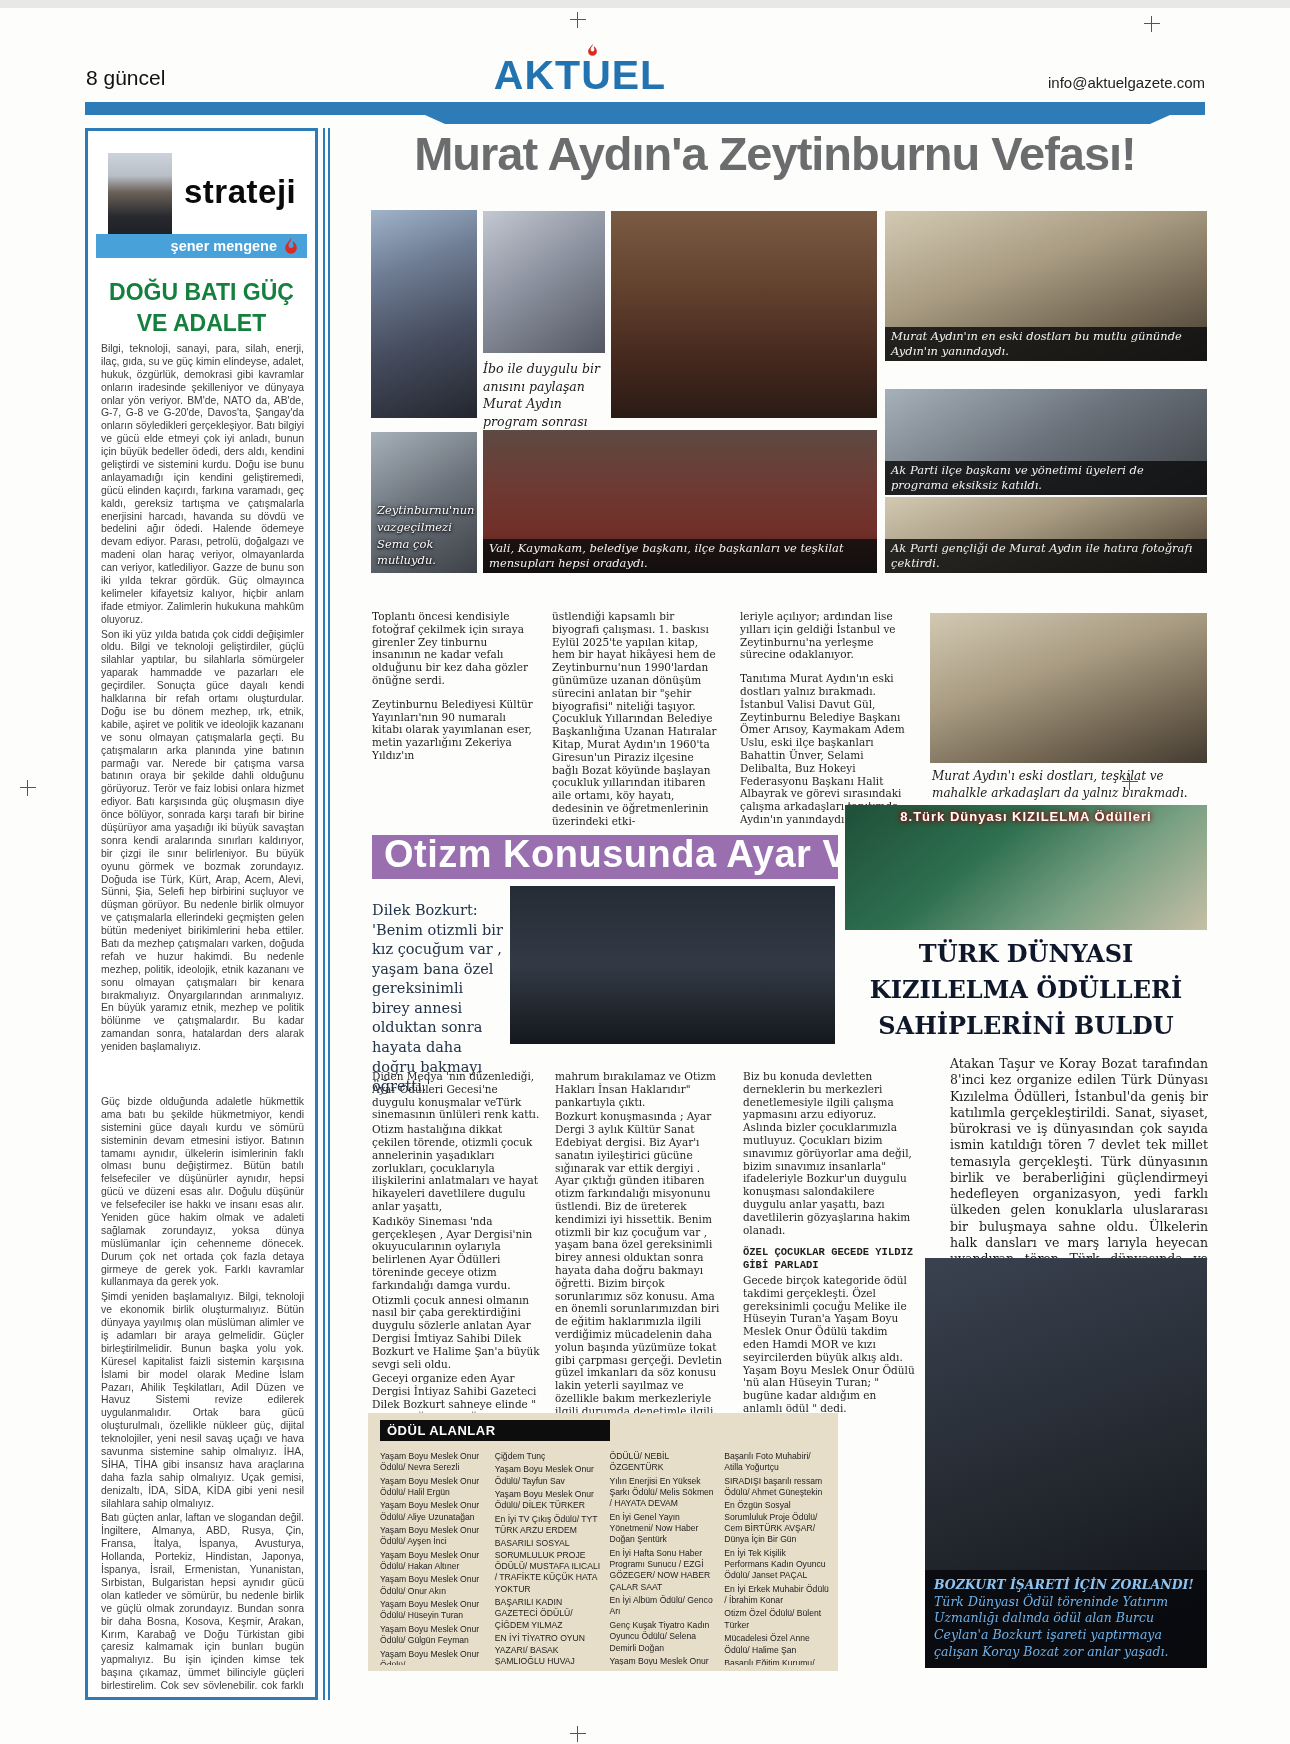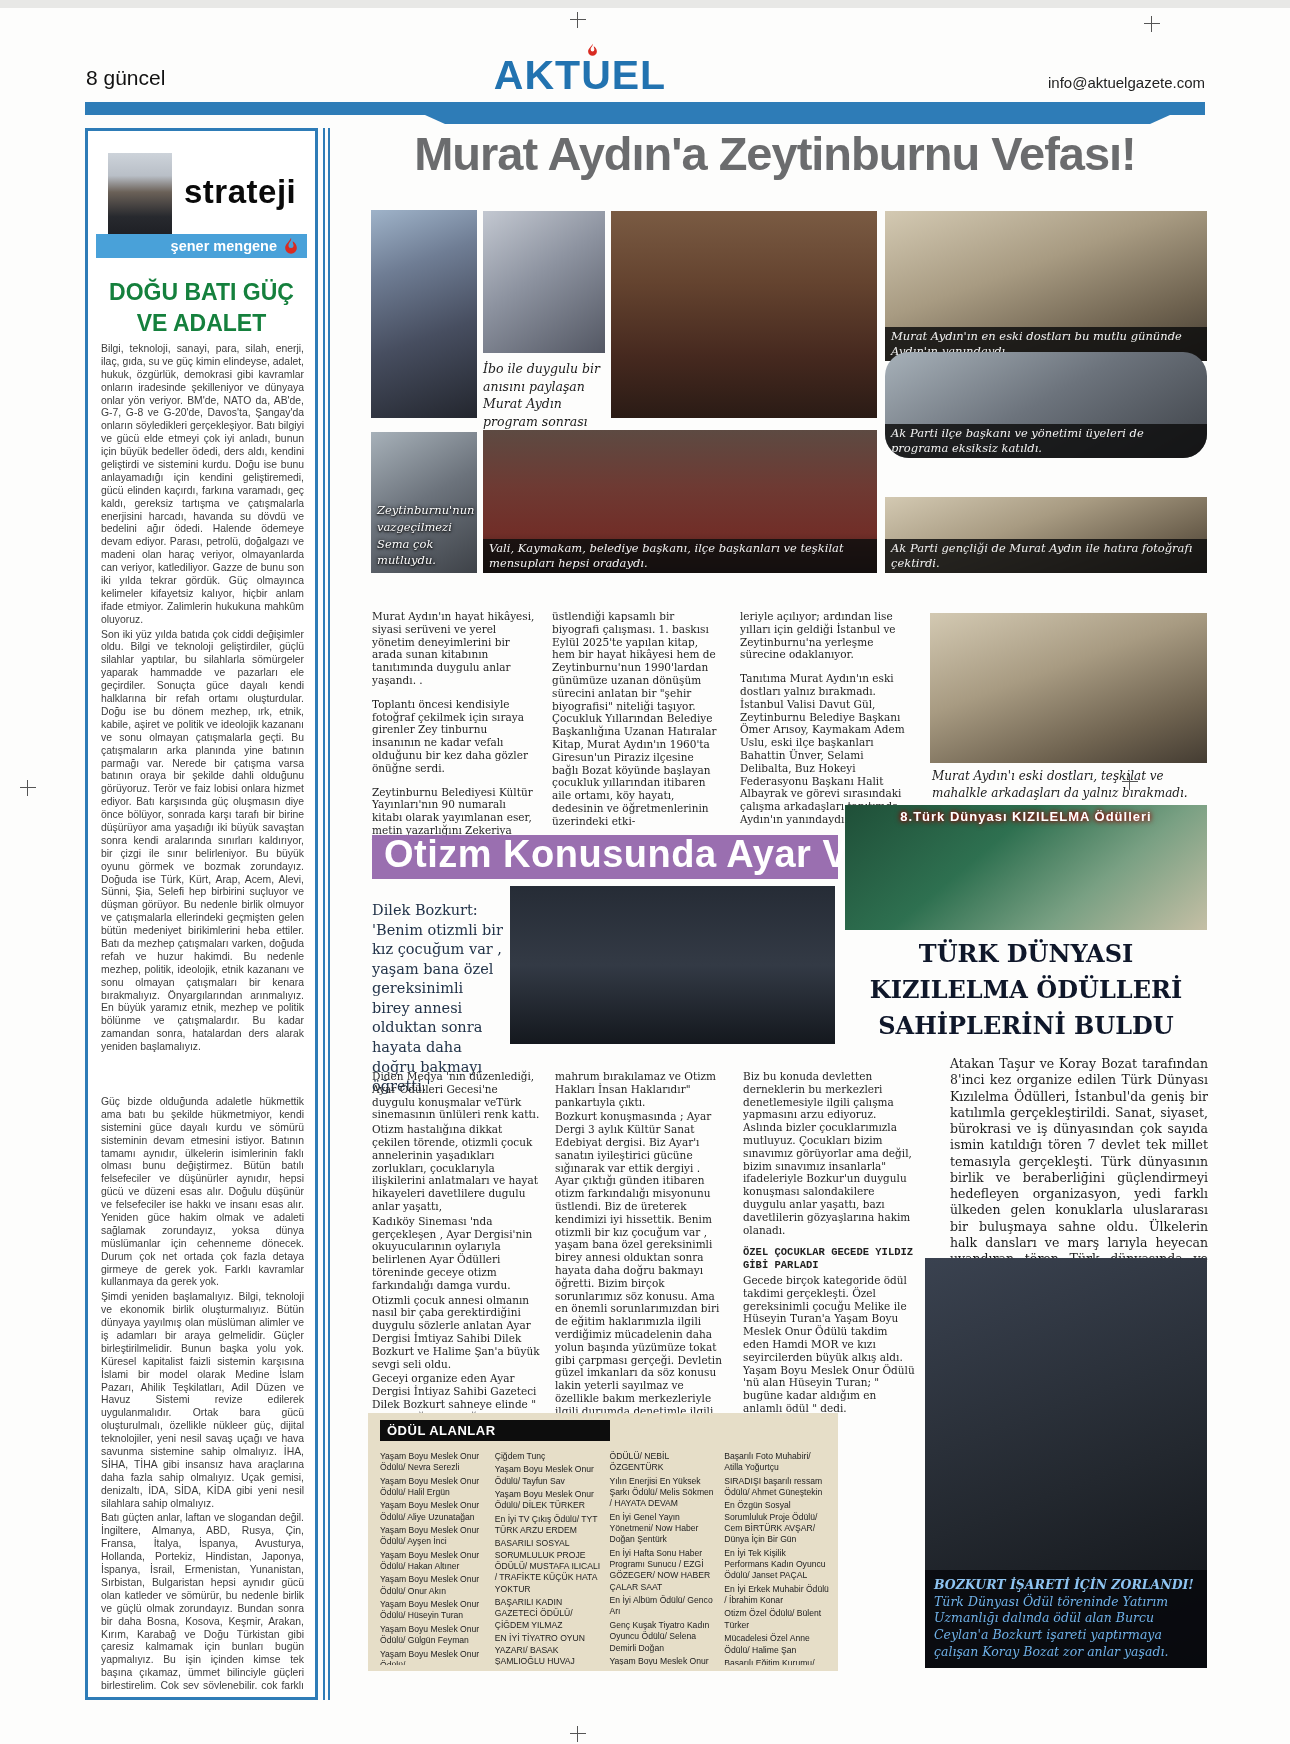--- a/index.html
+++ b/index.html
@@ -139,36 +139,35 @@
   <div class="mhead">Murat Aydın'a Zeytinburnu Vefası!</div>
 
   <div class="ph ph-podium" style="left:371px;top:202px;width:106px;height:208px;"></div>
   <div class="ph ph-sign" style="left:483px;top:203px;width:122px;height:142px;"></div>
   <div class="capwhite" style="left:483px;top:352px;width:124px;">İbo ile duygulu bir anısını paylaşan Murat Aydın program sonrası bir saat boyunca kitabını imzaladı.</div>
   <div class="ph ph-aud1" style="left:611px;top:203px;width:266px;height:207px;"></div>
 
   <div class="ph ph-stairs" style="left:885px;top:203px;width:322px;height:150px;">
     <div class="capstrip">Murat Aydın'ın en eski dostları bu mutlu gününde Aydın'ın yanındaydı.</div>
   </div>
-  <div class="ph ph-group" style="left:885px;top:344px;width:322px;height:106px;border-radius:24px;">
+  <div class="ph ph-group" style="left:885px;top:381px;width:322px;height:106px;">
     <div class="capstrip">Ak Parti ilçe başkanı ve yönetimi üyeleri de programa eksiksiz katıldı.</div>
   </div>
   <div class="ph ph-stairs" style="left:885px;top:489px;width:322px;height:76px;">
     <div class="capstrip">Ak Parti gençliği de Murat Aydın ile hatıra fotoğrafı çektirdi.</div>
   </div>
 
   <div class="ph ph-group" style="left:371px;top:424px;width:106px;height:141px;">
     <div class="capfloat">Zeytinburnu'nun vazgeçilmezi Sema çok mutluydu.</div>
   </div>
   <div class="ph ph-aud2" style="left:483px;top:422px;width:394px;height:143px;">
     <div class="capstrip">Vali, Kaymakam, belediye başkanı, ilçe başkanları ve teşkilat mensupları hepsi oradaydı.</div>
   </div>
 
   <div class="acol" style="left:372px;top:602px;width:165px;">
-      <div class="m-para">Murat Aydın'ın hayat hikâyesi, siyasi serüveni ve yerel yönetim deneyimlerini bir arada sunan kitabının tanıtımında duygulu anlar yaşandı. .</div>
       <div class="m-para">Toplantı öncesi kendisiyle fotoğraf çekilmek için sıraya girenler Zey tinburnu insanının ne kadar vefalı olduğunu bir kez daha gözler önüğne serdi.</div>
       <div class="m-para">Zeytinburnu Belediyesi Kültür Yayınları'nın 90 numaralı kitabı olarak yayımlanan eser, metin yazarlığını Zekeriya Yıldız'ın</div>
     </div>
   <div class="acol" style="left:552px;top:602px;width:168px;">
       <div class="m-para">üstlendiği kapsamlı bir biyografi çalışması. 1. baskısı Eylül 2025'te yapılan kitap, hem bir hayat hikâyesi hem de Zeytinburnu'nun 1990'lardan günümüze uzanan dönüşüm sürecini anlatan bir "şehir biyografisi" niteliği taşıyor. Çocukluk Yıllarından Belediye Başkanlığına Uzanan Hatıralar Kitap, Murat Aydın'ın 1960'ta Giresun'un Piraziz ilçesine bağlı Bozat köyünde başlayan çocukluk yıllarından itibaren aile ortamı, köy hayatı, dedesinin ve öğretmenlerinin üzerindeki etki-</div>
     </div>
   <div class="acol" style="left:740px;top:602px;width:172px;">
       <div class="m-para">leriyle açılıyor; ardından lise yılları için geldiği İstanbul ve Zeytinburnu'na yerleşme sürecine odaklanıyor.</div>
       <div class="m-para">Tanıtıma Murat Aydın'ın eski dostları yalnız bırakmadı. İstanbul Valisi Davut Gül, Zeytinburnu Belediye Başkanı Ömer Arısoy, Kaymakam Adem Uslu, eski ilçe başkanları Bahattin Ünver, Selami Delibalta, Buz Hokeyi Federasyonu Başkanı Halit Albayrak ve görevi sırasındaki çalışma arkadaşları tanıtımda Aydın'ın yanındaydı.</div>
     </div>

